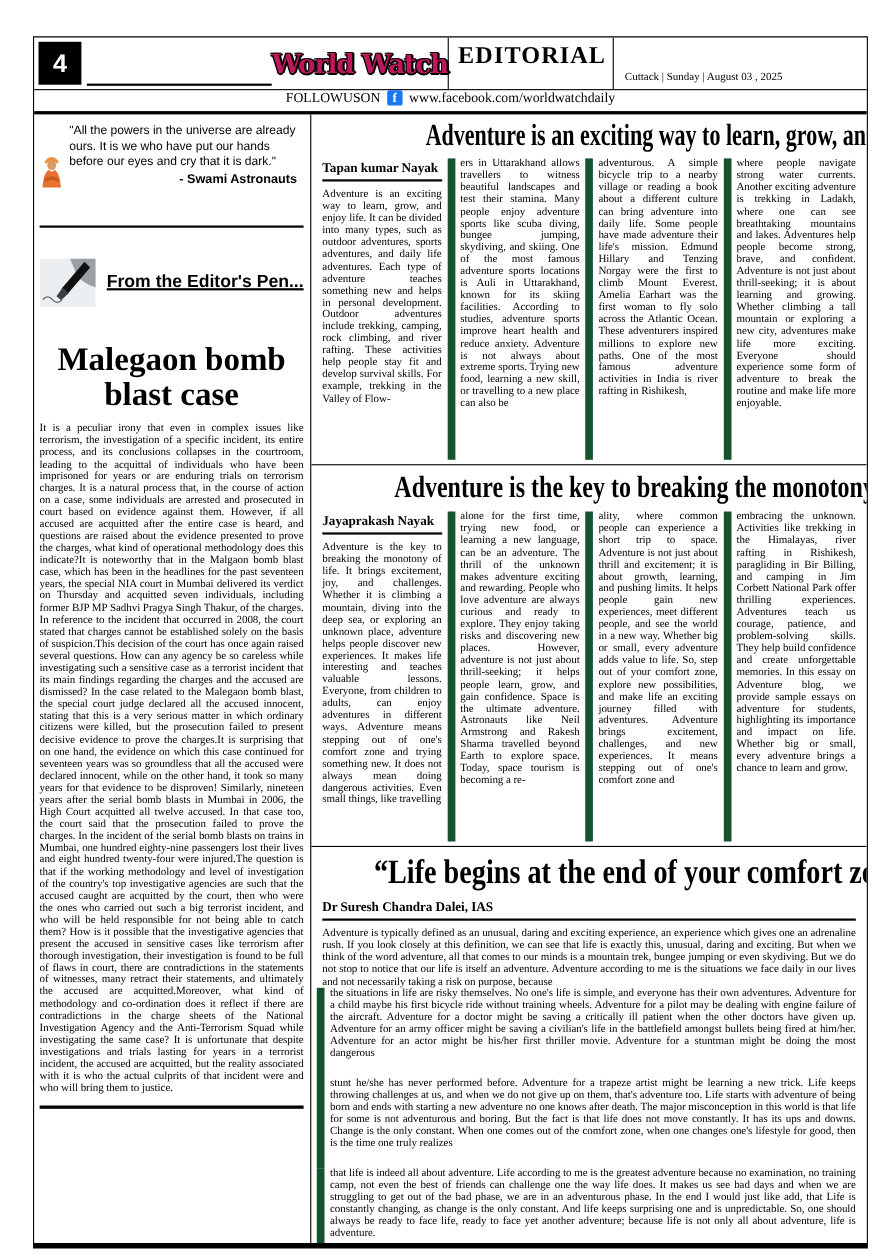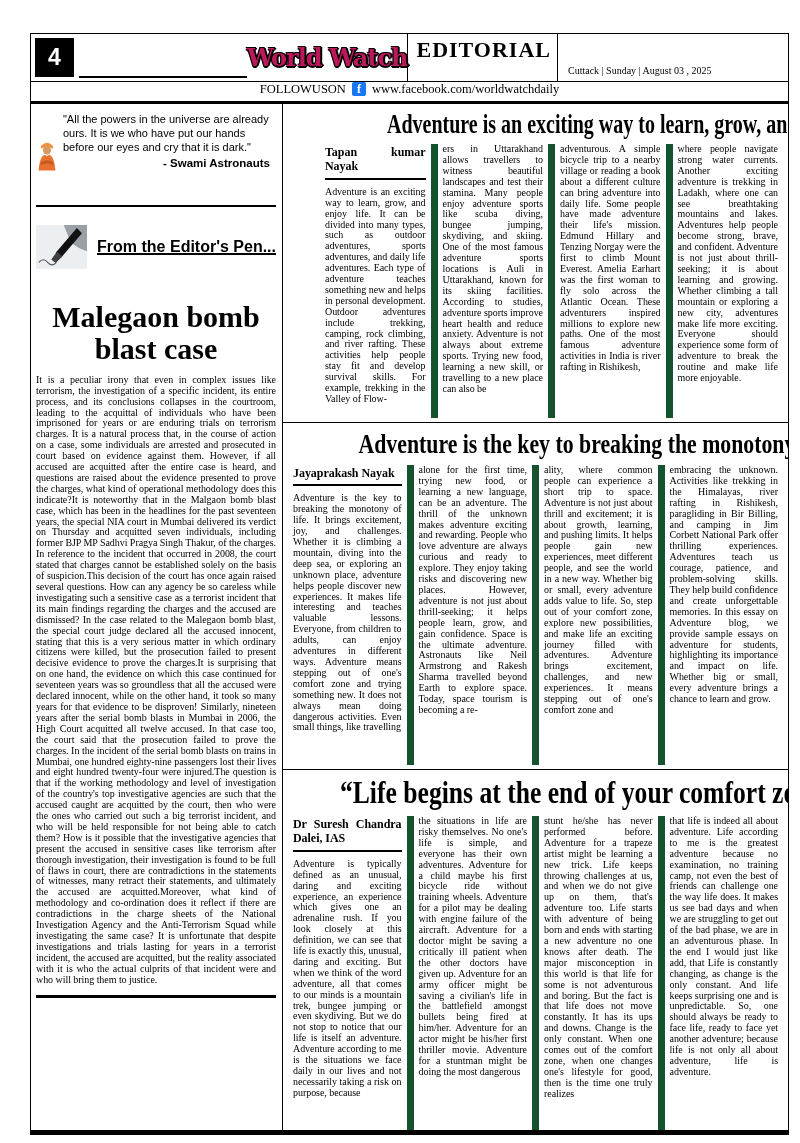--- a/index.html
+++ b/index.html
@@ -36,40 +36,40 @@
   .main { display:flex; height:1030px; }
   .left-col { flex:0 0 252px; border-right:1px solid #000; padding:3px 6px 0 5px; overflow:hidden; }
   .right-sec { flex:1; display:flex; flex-direction:column; overflow:hidden; }
 
   
   .quote-row { display:flex; gap:5px; padding:4px 0 6px 0; }
   .quote-text { font-family:"Liberation Sans",sans-serif; font-size:11px; line-height:1.27; padding-top:2px; }
   .quote-author { font-family:"Liberation Sans",sans-serif; font-weight:bold; font-size:11.5px;
                   text-align:right; padding:2px 6px 0 0; }
   .lc-divider { border-top:2px solid #000; }
-  .pen-row { display:flex; align-items:center; gap:10px; padding:10px 0 4px 0; }
+  .pen-row { display:flex; align-items:center; gap:10px; padding:20px 0 4px 0; }
   .pen-label { font-family:"Liberation Sans",sans-serif; font-weight:bold; font-size:16px;
                text-decoration:underline; text-decoration-thickness:2px; white-space:nowrap; }
   .mal-headline { font-weight:bold; font-size:30px; line-height:1.08; text-align:center; margin:20px 0 9px 0; }
   .mal-body { font-size:10px; line-height:10.9px; text-align:justify; letter-spacing:-0.05px; }
   .end-rule { border-top:3px solid #000; margin-top:9px; }
 
   
   .art { padding:3px 5px 4px 5px; }
   .art + .art { border-top:1.5px solid #000; }
   .art-headline { text-align:center; font-weight:bold; white-space:nowrap; overflow:visible; }
   .art-headline .fitx { display:inline-block; white-space:nowrap; transform-origin:center center; }
   .h1size { font-size:28px; line-height:34px; }
   .h2size { font-size:28px; line-height:36px; }
   .h3size { font-size:31px; line-height:40px; }
   .cols { display:flex; margin-top:3px; }
   .col { flex:1 1 0; padding:0 5px; font-size:10px; line-height:10.9px; text-align:justify;
          letter-spacing:-0.05px; overflow:hidden; }
   .col + .col { border-left:7px solid #14532d; }
-  .c1 { height:274px;margin-left:32px; } .c2 { height:300px; } .c3 { height:328px; }
+  .c1 { height:274px; } .c2 { height:300px; } .c3 { height:328px;flex-direction:column; }
   .byline { font-weight:bold; font-size:12px; line-height:1.2; border-bottom:2px solid #000;
             padding:1px 0 4px 0; margin-bottom:7px; }
 </style>
 </head>
 <body>
 
 <div class="page">
   <div class="frame">
 
     <div class="header-top">

